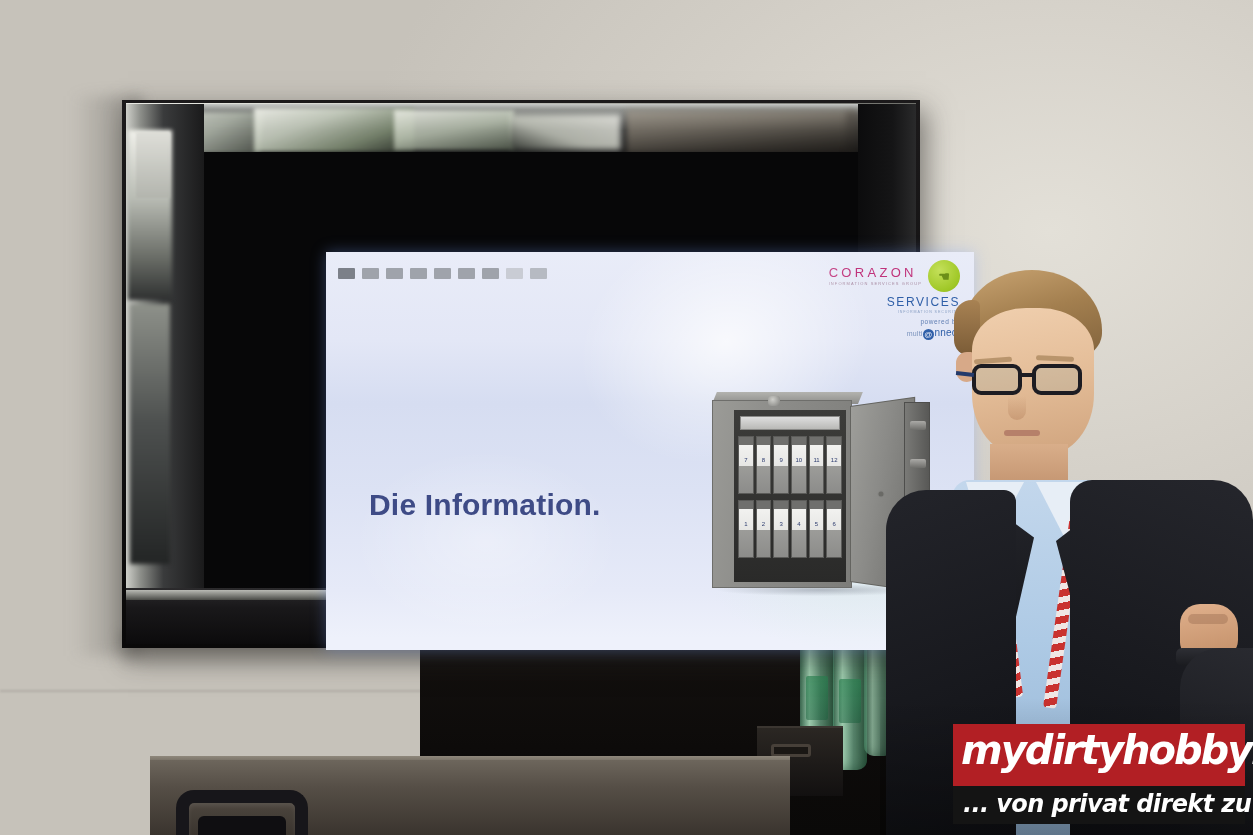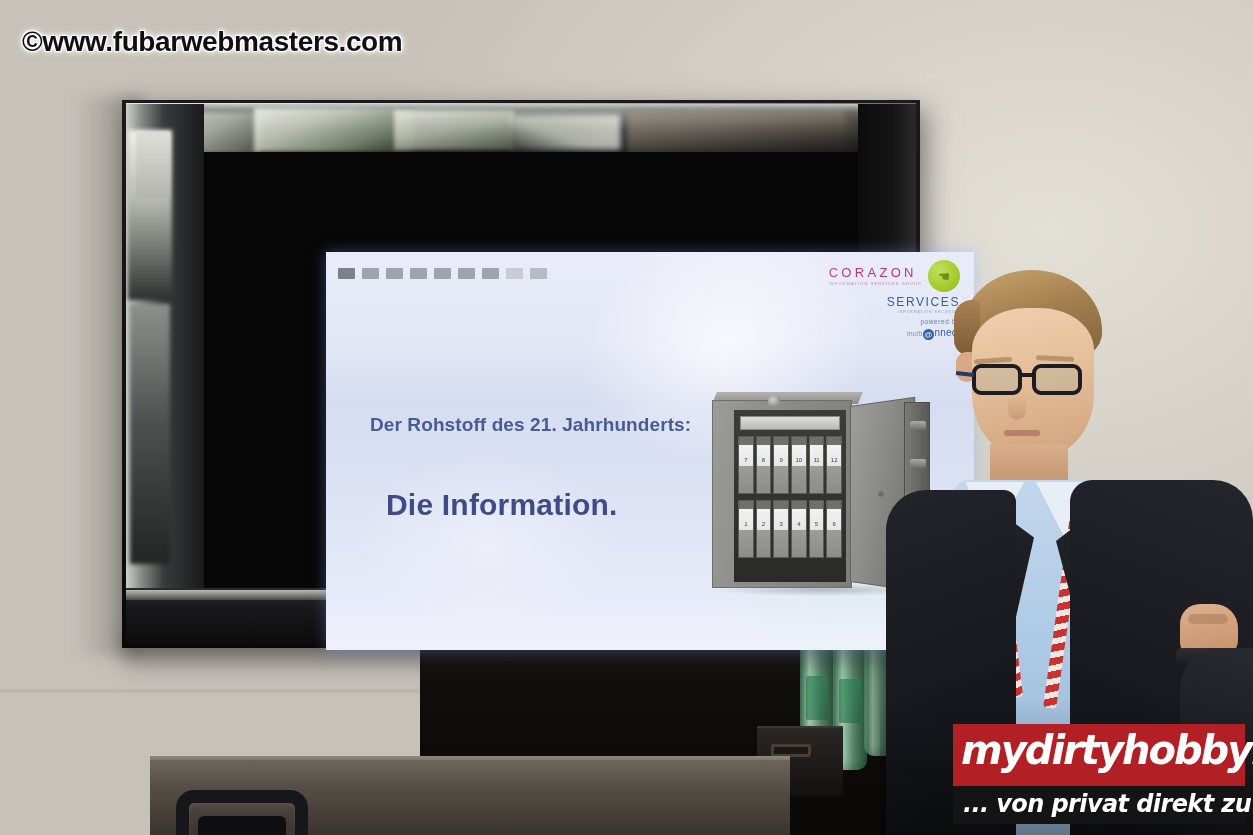--- a/index.html
+++ b/index.html
@@ -265,21 +265,21 @@
     text-align:center; vertical-align:-1px; margin:0 .5px;
   }
 
   
   .slide-lead {
     position:absolute; left:44px; top:160px; width:330px;
     font-size:19px; line-height:1.32; color:#4b5a93; font-weight:bold;
     letter-spacing:.1px;
   }
   .slide-headline {
-    position:absolute; left:60px; top:236px; width:360px;
+    position:absolute; left:43px; top:236px; width:360px;
     font-size:30px; color:#3e4b86; font-weight:bold; letter-spacing:.2px;
   }
 
   
   .safe-wrap { position:absolute; left:386px; top:140px; width:228px; height:210px; }
   .safe-body {
     position:absolute; left:0; top:8px; width:140px; height:188px;
     background:linear-gradient(100deg,#9b9b97 0%, #8c8c89 40%, #7d7d7a 100%);
     border:1px solid #6e6e6b;
   }
@@ -605,21 +605,20 @@
         <div class="datatree">SERVICES</div>
         <div class="datatree-sub">INFORMATION SECURITY</div>
         <div class="powered">powered by</div>
         <div class="multiconnect"><span class="small">multi</span><span class="at">@</span><span>nnect</span></div>
       </div>
 
       <div class="slide-glow-a"></div>
       <div class="slide-glow-b"></div>
       <div class="slide-glow-c"></div>
 
-      <div class="slide-lead">Der Rohstoff des 21. Jahrhunderts:</div>
       <div class="slide-headline">Die Information.</div>
 
       <div class="safe-wrap">
         <div class="safe-shadow"></div>
         <div class="safe-top"></div>
         <div class="safe-body"></div>
         <div class="safe-interior"></div>
         <div class="safe-shelf-label"></div>
 
         <div class="binders row1">
@@ -703,21 +702,20 @@
     <div class="p-jacket-l"></div>
     <div class="p-jacket-r"></div>
     <div class="p-hand">
       <div class="knuckle"></div>
     </div>
     <div class="p-cuff"></div>
     <div class="p-arm-right"></div>
     <div class="p-shoulder-shadow"></div>
   </div>
 
-  <div id="wm-top">©www.fubarwebmasters.com</div>
 
   <div id="wm-logo">
     <div class="shadow"></div>
     <div class="red">
       <div class="txt"><span>mydirtyhobby</span><span class="dot">.com</span></div>
     </div>
     <div class="dark">
       <div class="txt">... von privat direkt zu Dir!</div>
     </div>
   </div>

